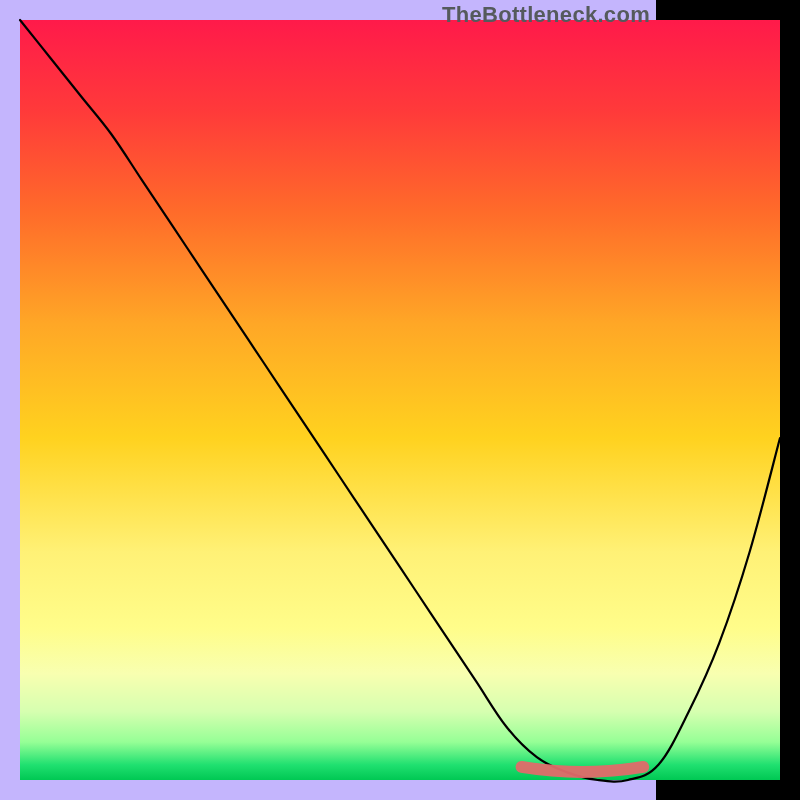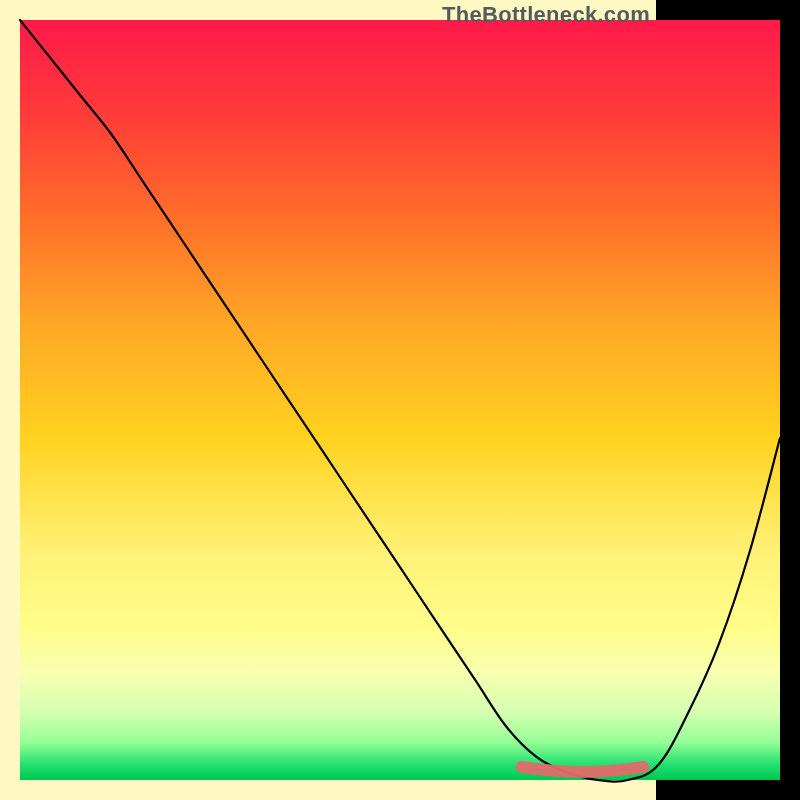--- a/index.html
+++ b/index.html
@@ -1,21 +1,21 @@
 <!DOCTYPE html>
 <html><head>
 <meta charset="utf-8">
 <style>
   * { margin: 0; padding: 0; box-sizing: border-box; }
   html, body { width: 800px; height: 800px; overflow: hidden; background: #000; }
   .frame {
     position: relative;
     width: 656px;
     height: 800px;
-    background: #fef9c3;
+    background: #c4b5fd;
   }
   .plot-area {
     position: absolute;
     left: 20px;
     top: 20px;
     width: 760px;
     height: 760px;
     background: linear-gradient(to bottom,
       #ff1a4a 0%,
       #ff3a3a 12%,

